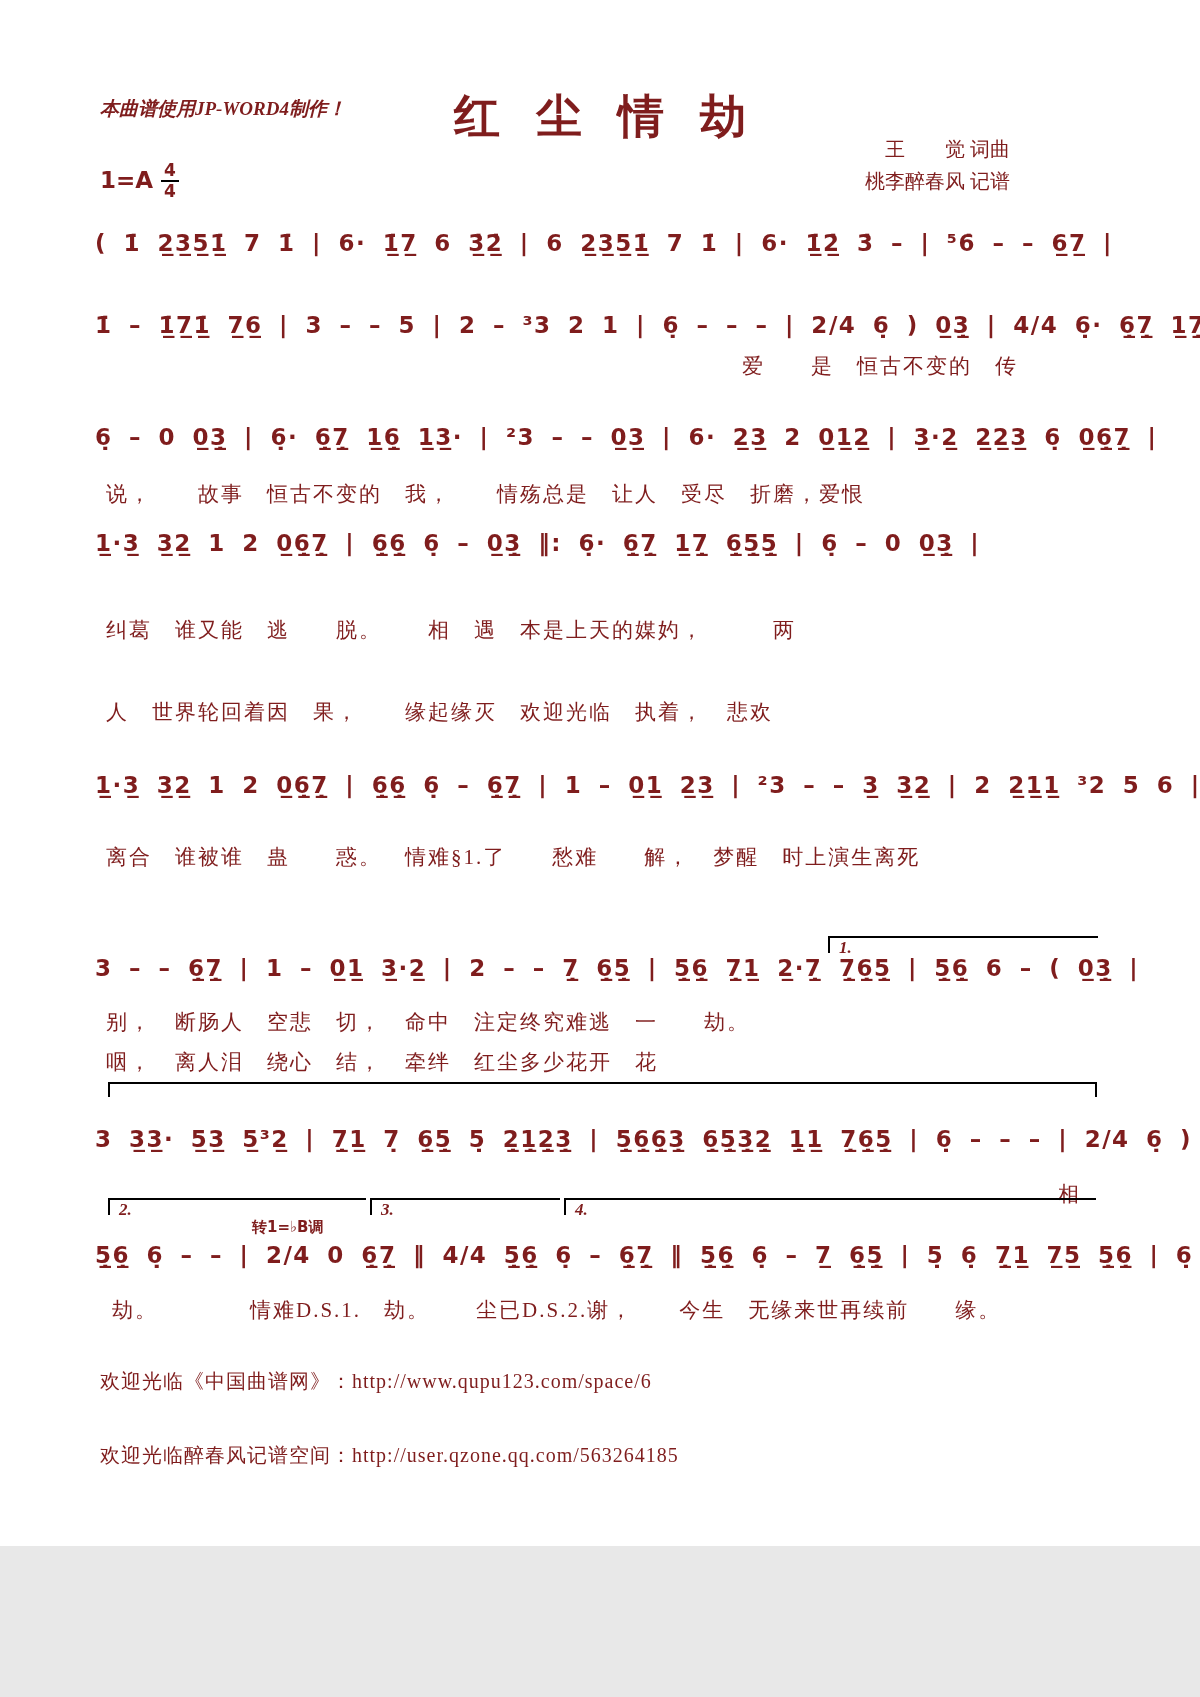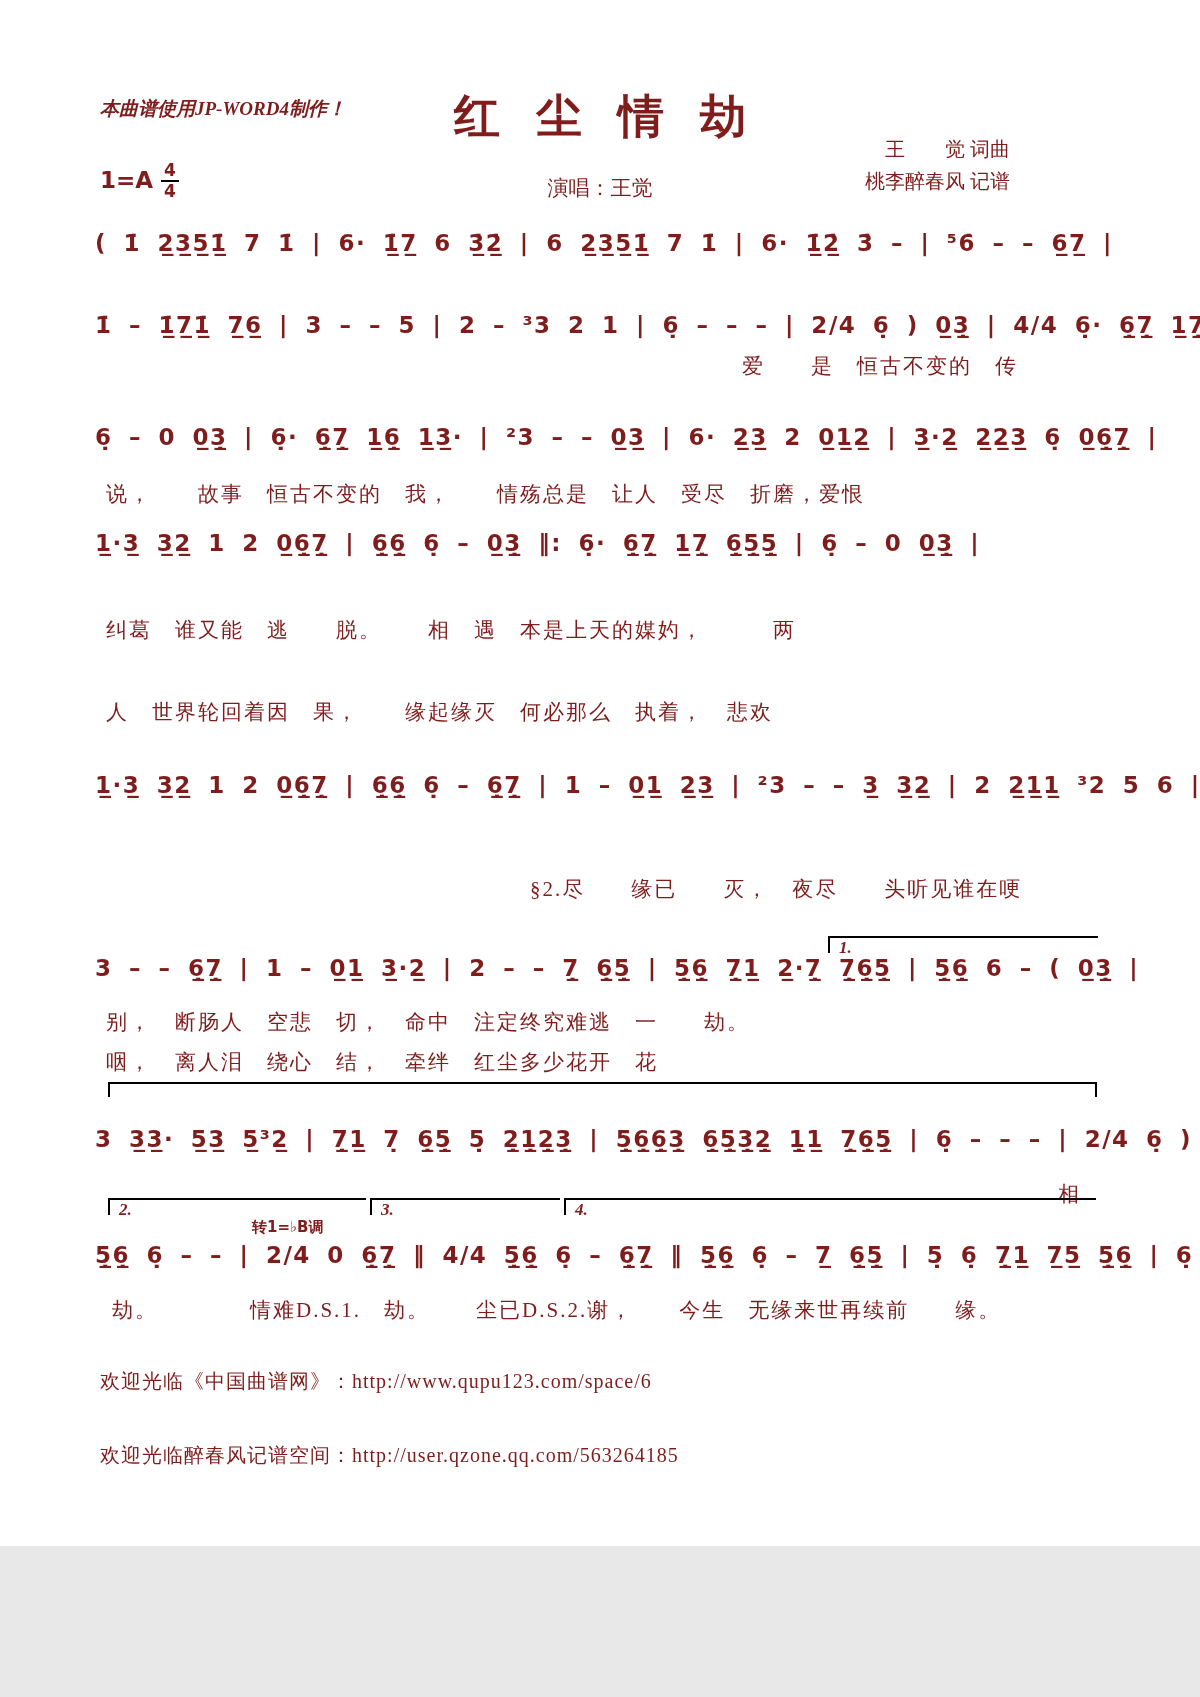--- a/index.html
+++ b/index.html
@@ -90,37 +90,36 @@
     <div>王　　觉 词曲</div>
     <div>桃李醉春风 记谱</div>
   </div>
   <div class="abs title">红尘情劫</div>
   <div class="abs keysig">
     <span>1=A</span><span class="frac">
         <span class="num">4</span>
         <span class="den">4</span>
       </span>
   </div>
-  <div class="abs singer">演唱：王觉</div>
 
   <div class="abs notes" style="left:95px;top:230px;">( 1̇ 2̲3̲5̲1̲̇ 7 1̇ | 6· 1̲̇7̲ 6 3̲̇2̲̇ | 6 2̲3̲5̲1̲̇ 7 1̇ | 6· 1̲̇2̲̇ 3̇ – | ⁵6̇ – – 6̲7̲ |</div>
 
   <div class="abs notes" style="left:95px;top:312px;">1̇ – 1̲̇7̲1̲̇ 7̲6̲ | 3 – – 5 | 2 – ³3 2 1 | 6̣ – – – | 2/4 6̣ ) 0̲3̲̣ | 4/4 6̣· 6̲̣7̲̣ 1̲7̲̣ 6̲̣5̲̣5̲̣ |</div>
   <div class="abs lyr" style="left:742px;top:352px;">爱　　是　恒古不变的　传</div>
 
   <div class="abs notes" style="left:95px;top:424px;">6̣ – 0 0̲3̲̣ | 6̣· 6̲̣7̲̣ 1̲6̲̣ 1̲3̲· | ²3 – – 0̲3̲ | 6· 2̲3̲ 2 0̲1̲2̲ | 3̲·2̲ 2̲2̲3̲ 6̣ 0̲6̲̣7̲̣ |</div>
   <div class="abs lyr" style="left:106px;top:480px;">说，　　故事　恒古不变的　我，　　情殇总是　让人　受尽　折磨，爱恨</div>
 
   <div class="abs notes" style="left:95px;top:530px;">1̲·3̲ 3̲2̲ 1 2 0̲6̲̣7̲̣ | 6̲̣6̲̣ 6̣ – 0̲3̲̣ ‖: 6̣· 6̲̣7̲̣ 1̲7̲̣ 6̲̣5̲̣5̲̣ | 6̣ – 0 0̲3̲̣ |</div>
   <div class="abs lyr" style="left:106px;top:588px;margin-top:28px;">纠葛　谁又能　逃　　脱。　　相　遇　本是上天的媒妁，　　　两</div>
 
-  <div class="abs lyr" style="left:106px;top:698px;">人　世界轮回着因　果，　　缘起缘灭　何必那么　执着，　悲欢</div>
+  <div class="abs lyr" style="left:106px;top:698px;">人　世界轮回着因　果，　　缘起缘灭　欢迎光临　执着，　悲欢</div>
 
   <div class="abs notes" style="left:95px;top:772px;">1̲·3̲ 3̲2̲ 1 2 0̲6̲̣7̲̣ | 6̲̣6̲̣ 6̣ – 6̲̣7̲̣ | 1 – 0̲1̲ 2̲3̲ | ²3 – – 3̲ 3̲2̲ | 2 2̲1̲1̲ ³2 5 6 |</div>
-  <div class="abs lyr" style="left:530px;top:875px;">§2.尽　　缘已　　灭，　夜尽　　头听见谁在哽</div>
+  <div class="abs lyr" style="left:106px;top:843px;">离合　谁被谁　蛊　　惑。　情难§1.了　　愁难　　解，　梦醒　时上演生离死</div>
 
   <div class="abs volta" style="left:828px;top:936px;width:268px;">
     <span class="vlabel">1.</span>
   </div>
 
   <div class="abs notes" style="left:95px;top:955px;">3 – – 6̲̣7̲̣ | 1 – 0̲1̲ 3̲·2̲ | 2 – – 7̲̣ 6̲̣5̲̣ | 5̲̣6̲̣ 7̲̣1̲ 2̲·7̲̣ 7̲̣6̲̣5̲̣ | 5̲̣6̲̣ 6 – ( 0̲3̲̣ |</div>
   <div class="abs lyr" style="left:106px;top:1048px;">咽，　离人泪　绕心　结，　牵绊　红尘多少花开　花</div>
   <div class="abs lyr" style="left:106px;top:1008px;">别，　断肠人　空悲　切，　命中　注定终究难逃　一　　劫。</div>
 
   <div class="abs contline" style="left:108px;top:1082px;width:985px;"></div>

